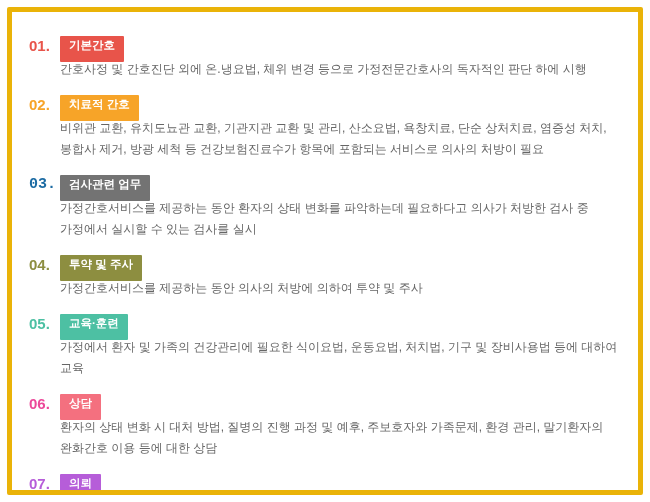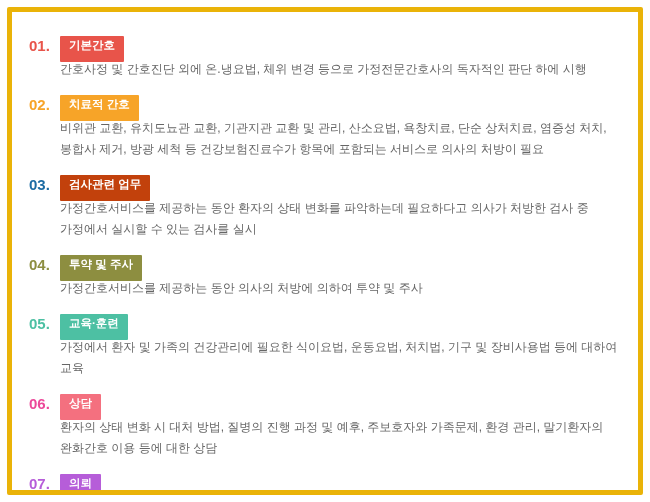--- a/index.html
+++ b/index.html
@@ -83,23 +83,23 @@
 
     <section class="item">
       <span class="num" style="color: rgb(247, 164, 40);">02.</span>
       <div class="badge-row">
         <span class="badge" style="background-color: rgb(247, 164, 40);">치료적 간호</span>
       </div>
       <p class="desc">비위관 교환, 유치도뇨관 교환, 기관지관 교환 및 관리, 산소요법, 욕창치료, 단순 상처치료, 염증성 처치, 봉합사 제거, 방광 세척 등 건강보험진료수가 항목에 포함되는 서비스로 의사의 처방이 필요</p>
     </section>
 
     <section class="item">
-      <span class="num" style="color: rgb(28, 107, 163);">03.</span>
+      <span class="num" style="color: rgb(28, 107, 163); font-family: Liberation Mono, monospace;">03.</span>
       <div class="badge-row">
-        <span class="badge" style="background-color: #c2410c;">검사관련 업무</span>
+        <span class="badge" style="background-color: #737373;">검사관련 업무</span>
       </div>
       <p class="desc">가정간호서비스를 제공하는 동안 환자의 상태 변화를 파악하는데 필요하다고 의사가 처방한 검사 중 가정에서 실시할 수 있는 검사를 실시</p>
     </section>
 
     <section class="item">
       <span class="num" style="color: rgb(141, 142, 64);">04.</span>
       <div class="badge-row">
         <span class="badge" style="background-color: rgb(141, 142, 64);">투약 및 주사</span>
       </div>
       <p class="desc">가정간호서비스를 제공하는 동안 의사의 처방에 의하여 투약 및 주사</p>

